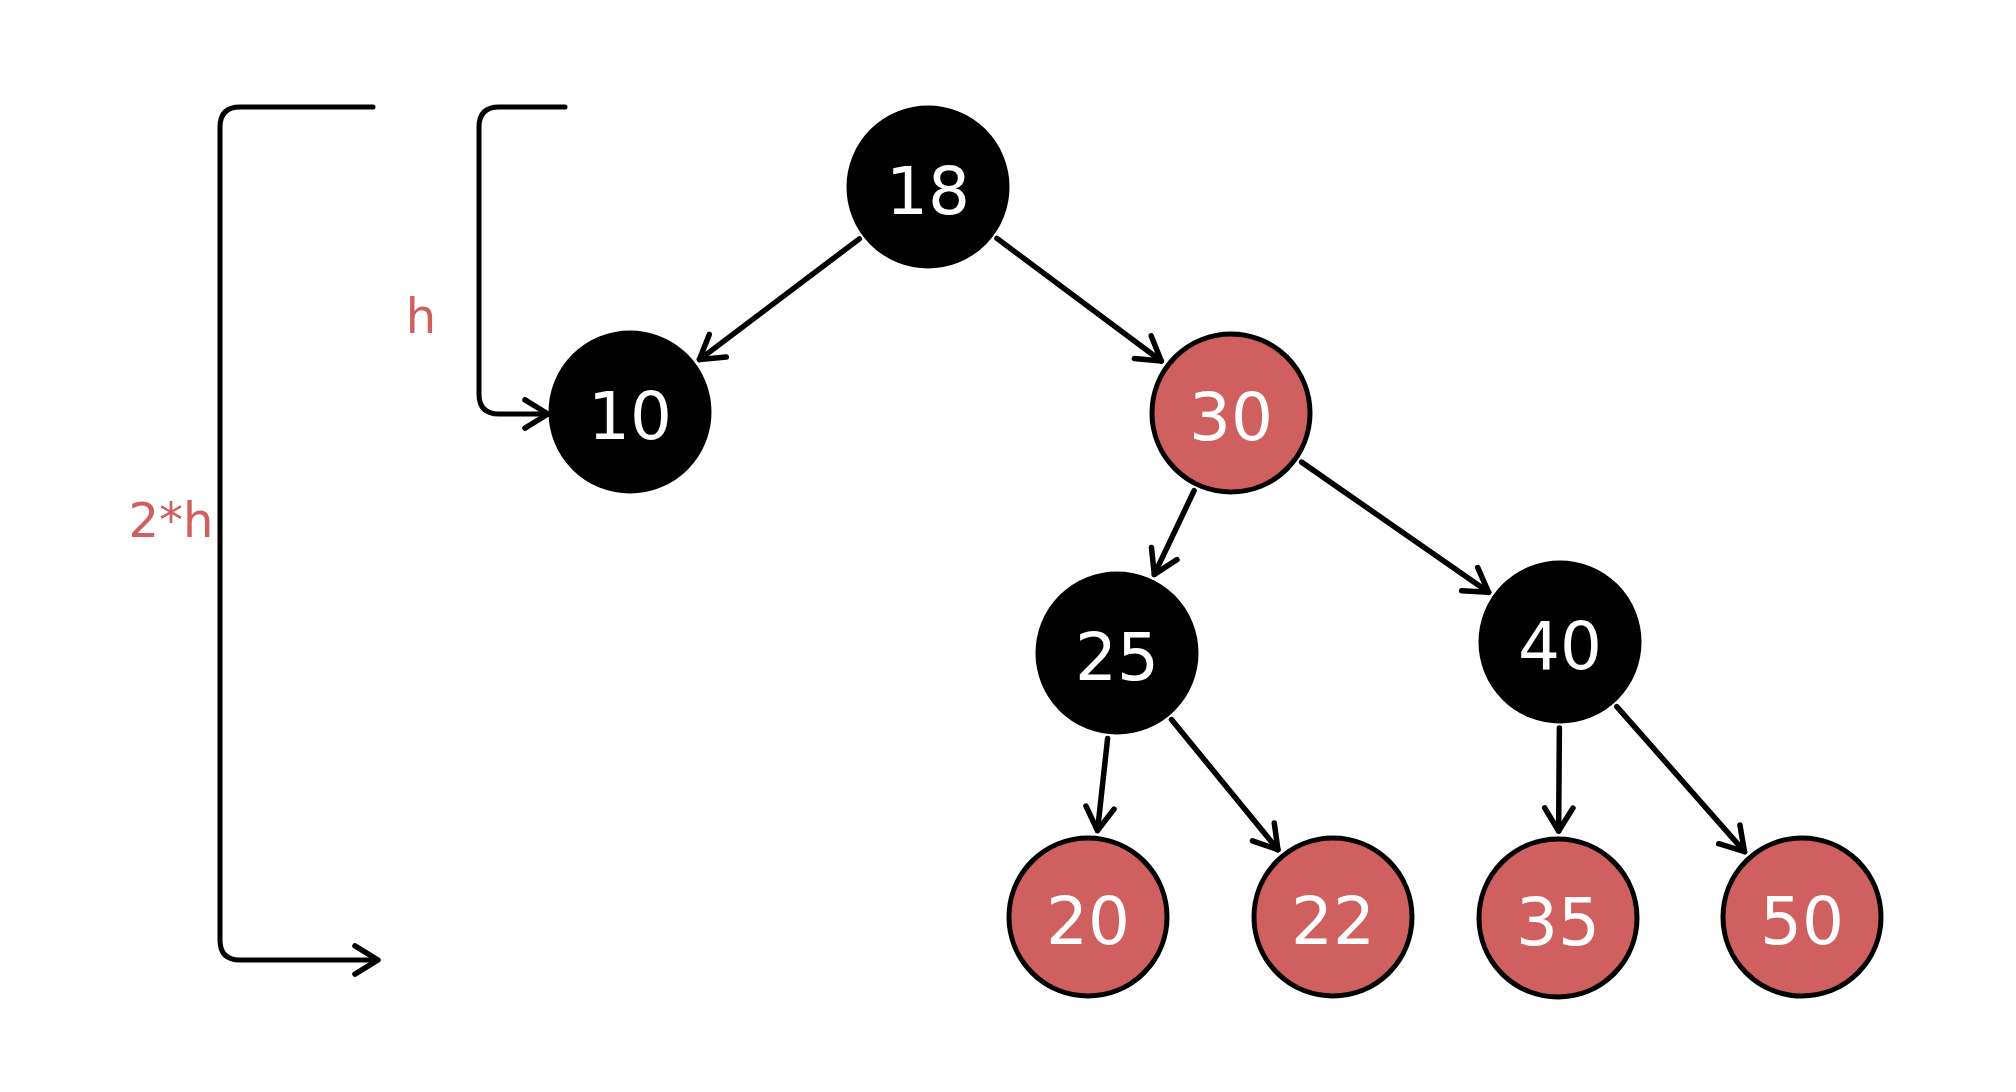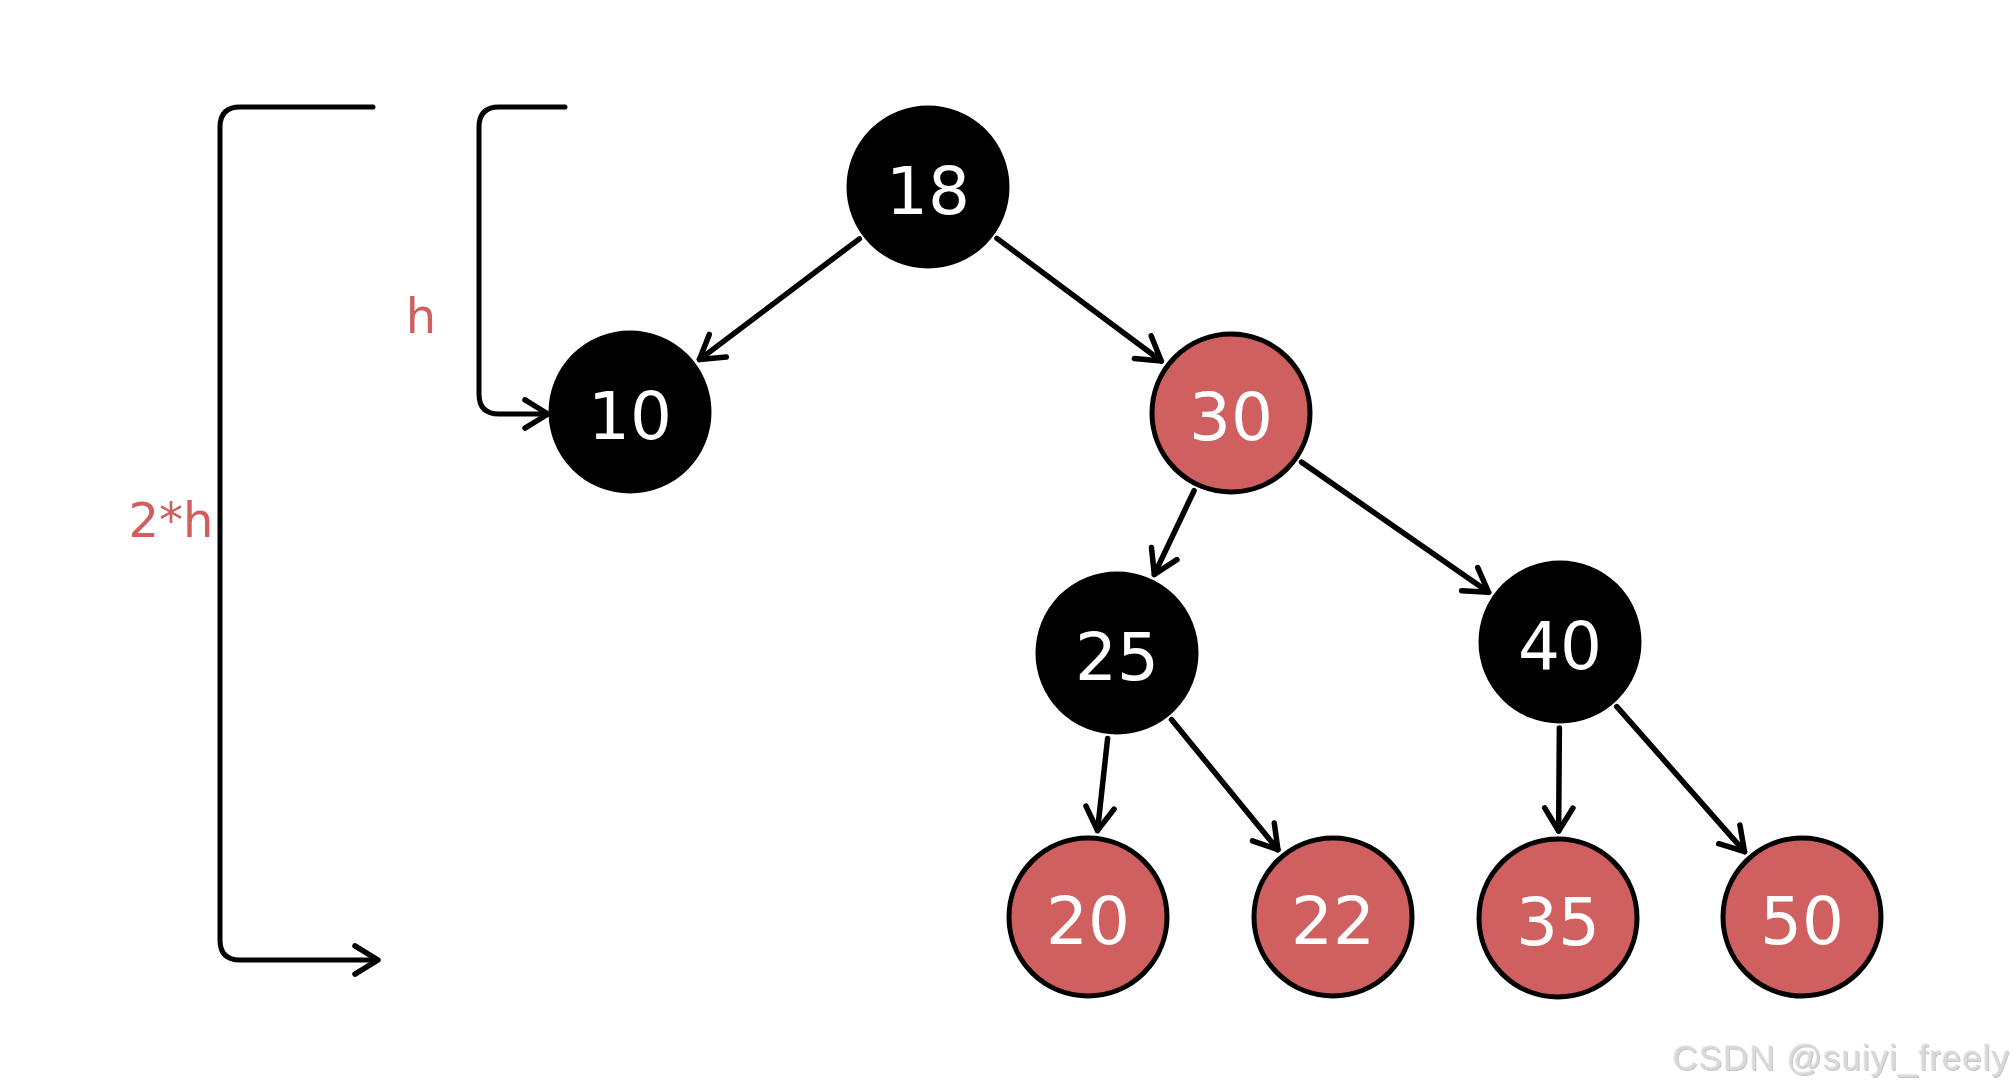--- a/index.html
+++ b/index.html
@@ -81,14 +81,13 @@
       <text x="1560" y="646" text-anchor="middle" dominant-baseline="central" class="node-label">40</text>
       <circle cx="1088" cy="917" r="79" fill="#d05f5f" stroke="#000000" stroke-width="5"></circle>
       <text x="1088" y="921" text-anchor="middle" dominant-baseline="central" class="node-label">20</text>
       <circle cx="1333" cy="917" r="79" fill="#d05f5f" stroke="#000000" stroke-width="5"></circle>
       <text x="1333" y="921" text-anchor="middle" dominant-baseline="central" class="node-label">22</text>
       <circle cx="1558" cy="918" r="79" fill="#d05f5f" stroke="#000000" stroke-width="5"></circle>
       <text x="1558" y="922" text-anchor="middle" dominant-baseline="central" class="node-label">35</text>
       <circle cx="1802" cy="917" r="79" fill="#d05f5f" stroke="#000000" stroke-width="5"></circle>
       <text x="1802" y="921" text-anchor="middle" dominant-baseline="central" class="node-label">50</text>
     </svg>
-  <div class="watermark">CSDN @suiyi_freely</div>
 </div>
 
 </body></html>

